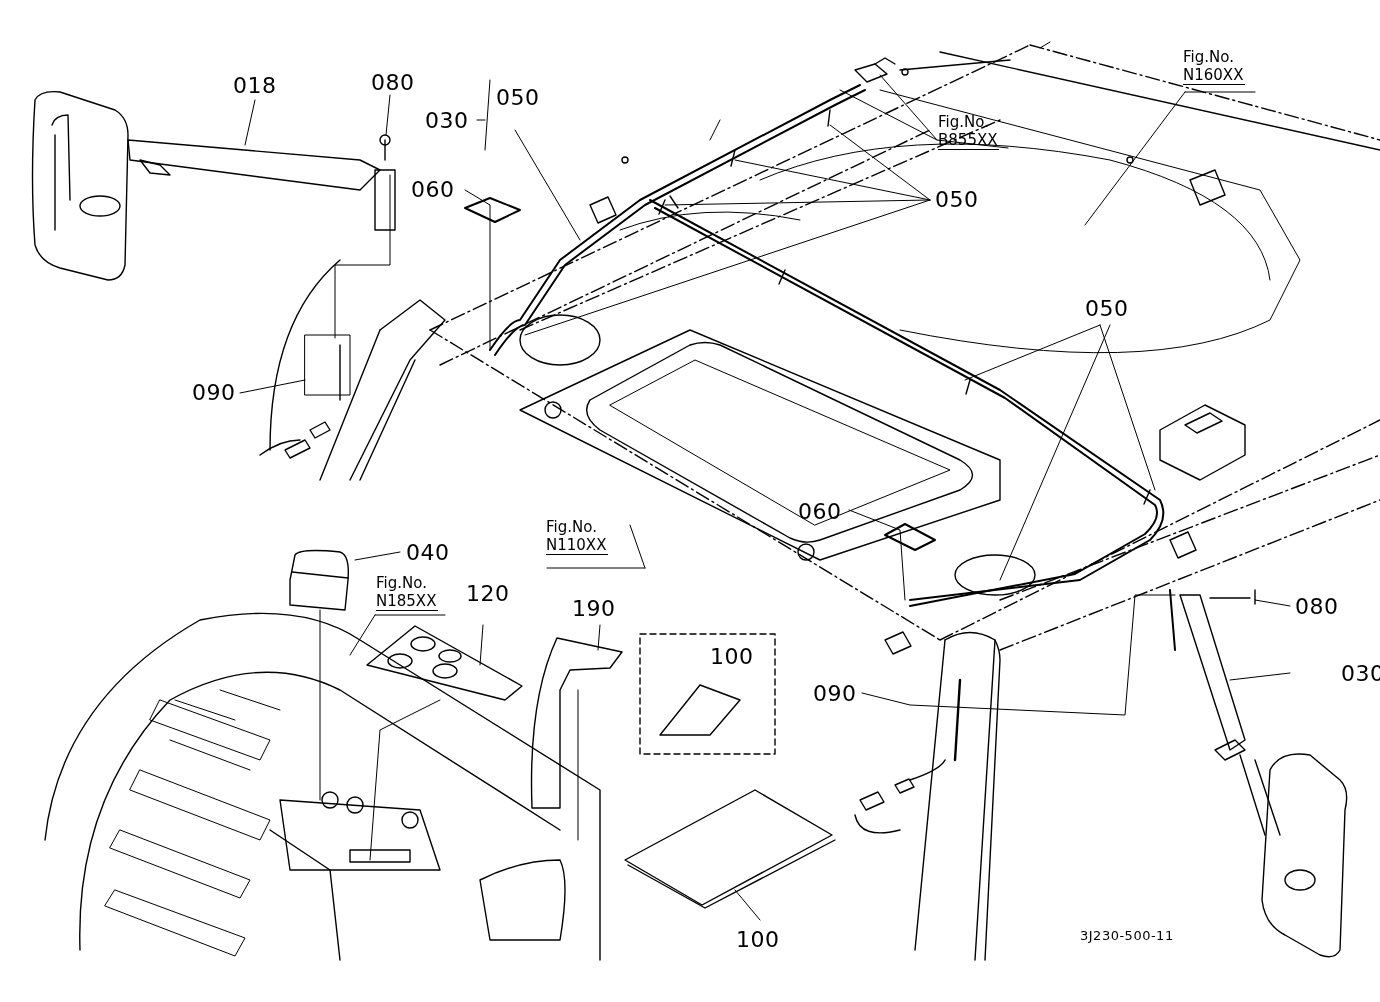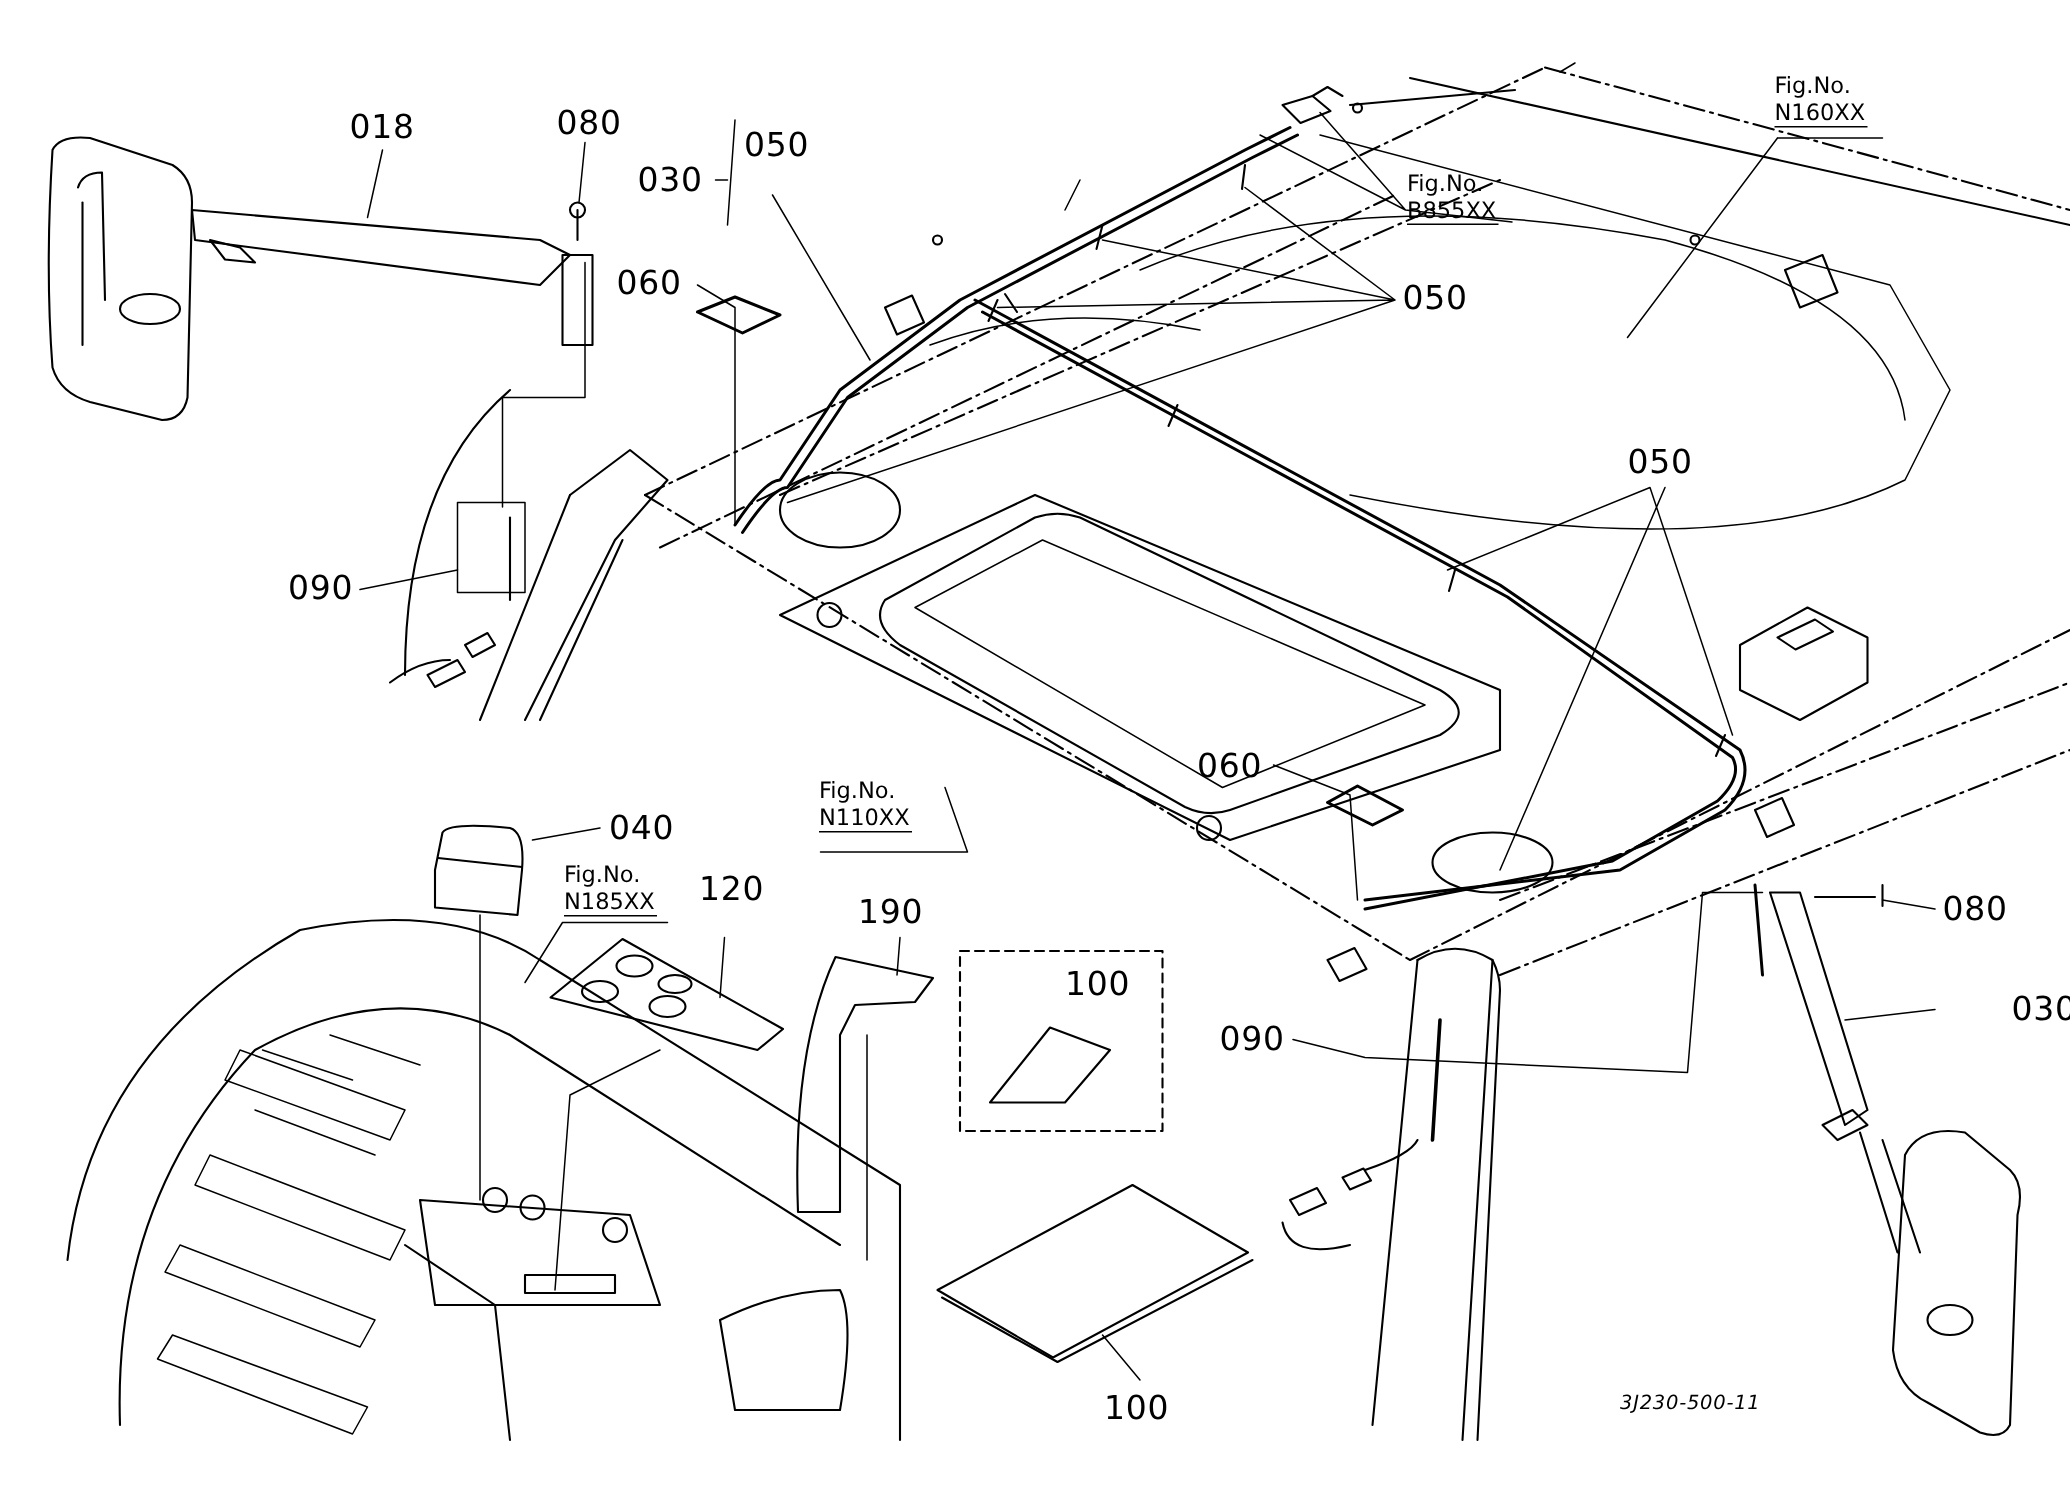--- a/index.html
+++ b/index.html
@@ -237,13 +237,13 @@
 </div>
 <div class="fig" style="left:546px;top:518px;">
   <div>Fig.No.</div>
   <span class="ul">N110XX</span>
 </div>
 <div class="fig" style="left:376px;top:574px;">
   <div>Fig.No.</div>
   <span class="ul">N185XX</span>
 </div>
 
-<div class="code" style="left:1080px;top:928px;font-style:italic;">3J230-500-11</div>
+<div class="code" style="left:1080px;top:928px;">3J230-500-11</div>
 
 </body></html>

